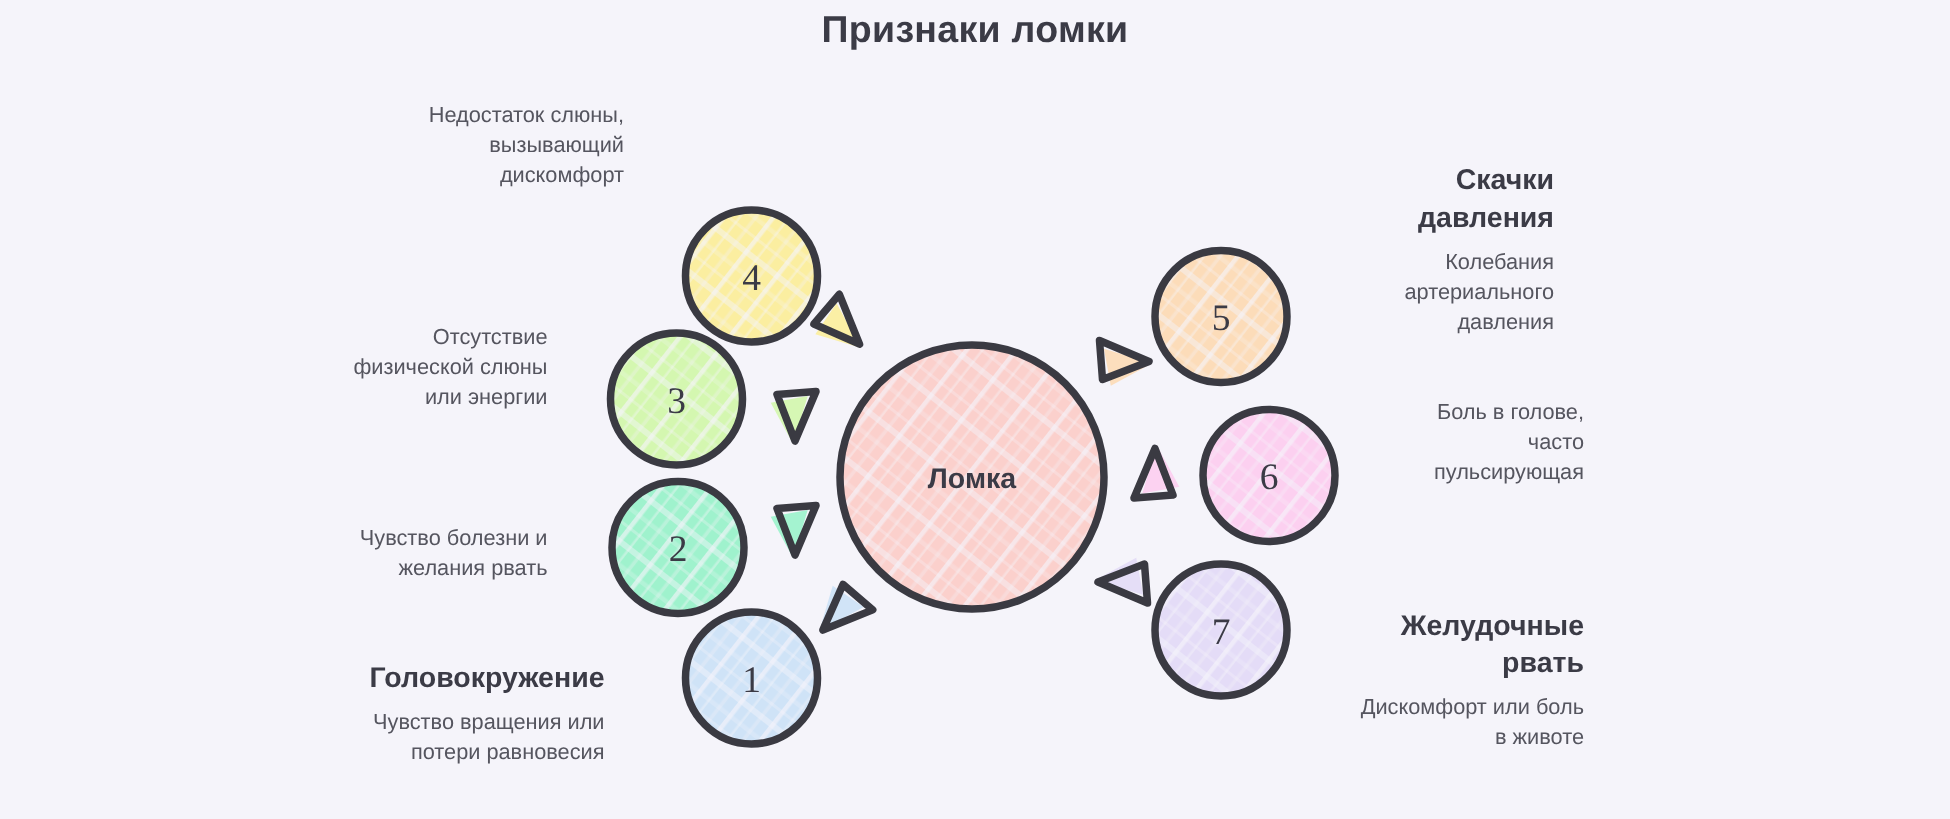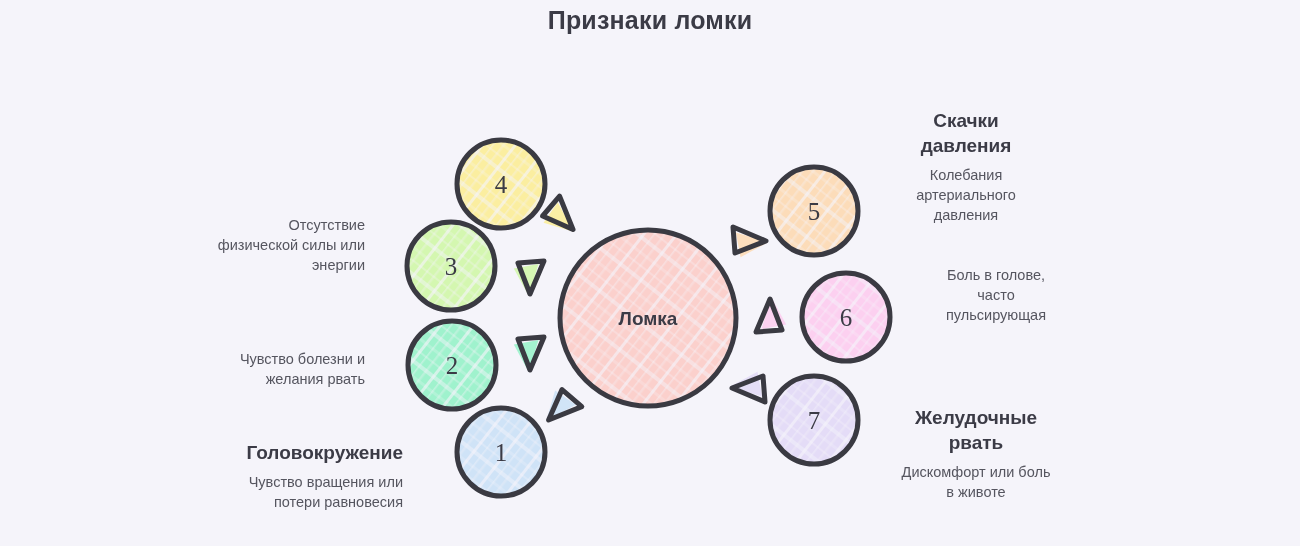--- a/index.html
+++ b/index.html
@@ -26,21 +26,21 @@
   .blk { position: absolute; }
   .blk .hd {
     font-size: 19px; font-weight: bold; color: #3b3b46;
     line-height: 25px;
   }
   .blk .bd {
     font-size: 14.5px; color: #55555f; line-height: 20px;
     margin-top: 7px;
   }
   .blk.r-align { text-align: right; }
-  .blk.l-align { text-align: center; }
+  .blk.l-align { text-align: right; }
 </style>
 </head>
 <body>
 
 <div id="stage">
 
   <div class="title">Признаки ломки</div>
 
   <svg id="graphic" width="1300" height="546">
     <defs>
@@ -141,23 +141,24 @@
           <circle cx="814" cy="420" r="44" fill="url(#streaks)"></circle>
           <circle cx="814" cy="420" r="44" fill="url(#streaks2)"></circle>
           <circle cx="814" cy="420" r="44" fill="none" stroke="#3a3a42" stroke-width="5"></circle>
           <text x="814" y="429" text-anchor="middle" font-family="&quot;Liberation Serif&quot;, serif" font-size="25" fill="#3b3b46">7</text>
         </g>
       </g>
   </svg>
 
   <div id="labels-layer">
       <div class="blk r-align" style="left: 240px; top: 60px; width: 176px;">
+        <div class="bd">Недостаток слюны, вызывающий дискомфорт</div>
       </div>
       <div class="blk r-align" style="left: 210px; top: 208px; width: 155px;">
-        <div class="bd">Отсутствие физической силы или энергии</div>
+        <div class="bd">Отсутствие физической слюны или энергии</div>
       </div>
       <div class="blk r-align" style="left: 200px; top: 342px; width: 165px;">
         <div class="bd">Чувство болезни и желания рвать</div>
       </div>
       <div class="blk r-align" style="left: 205px; top: 440px; width: 198px;">
         <div class="hd">Головокружение</div>
         <div class="bd">Чувство вращения или потери равновесия</div>
       </div>
       <div class="blk l-align" style="left: 896px; top: 108px; width: 140px;">
         <div class="hd">Скачки давления</div>

